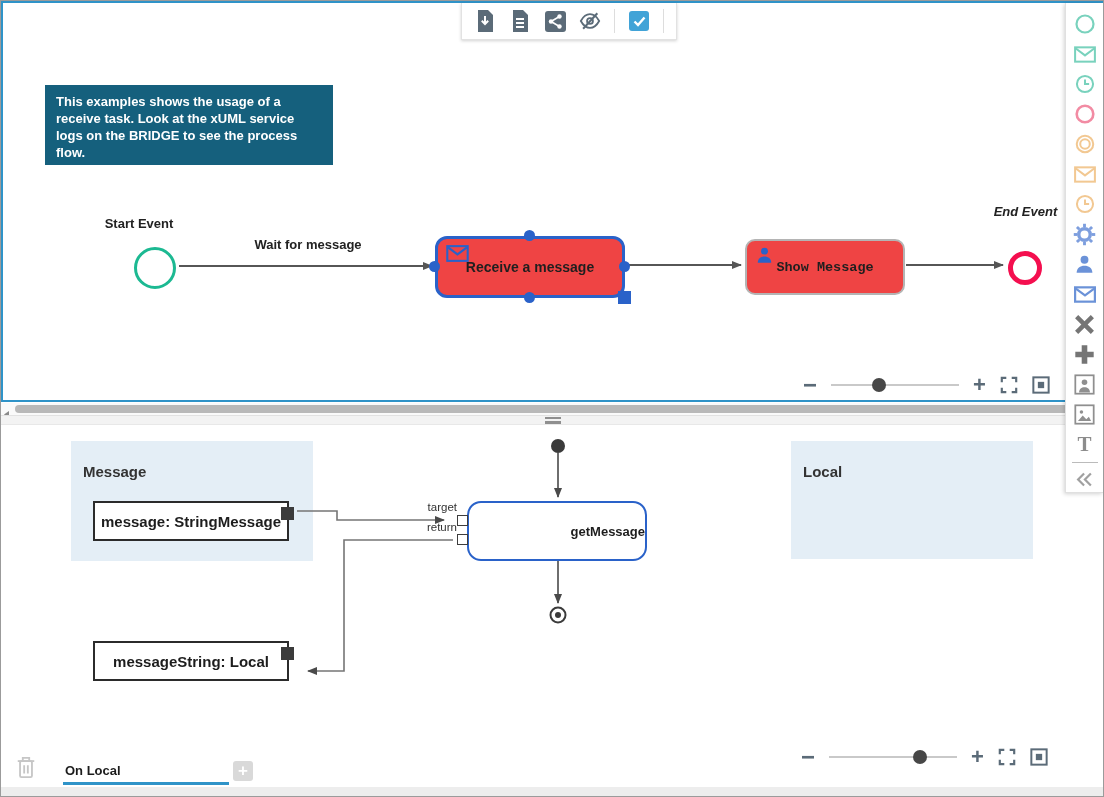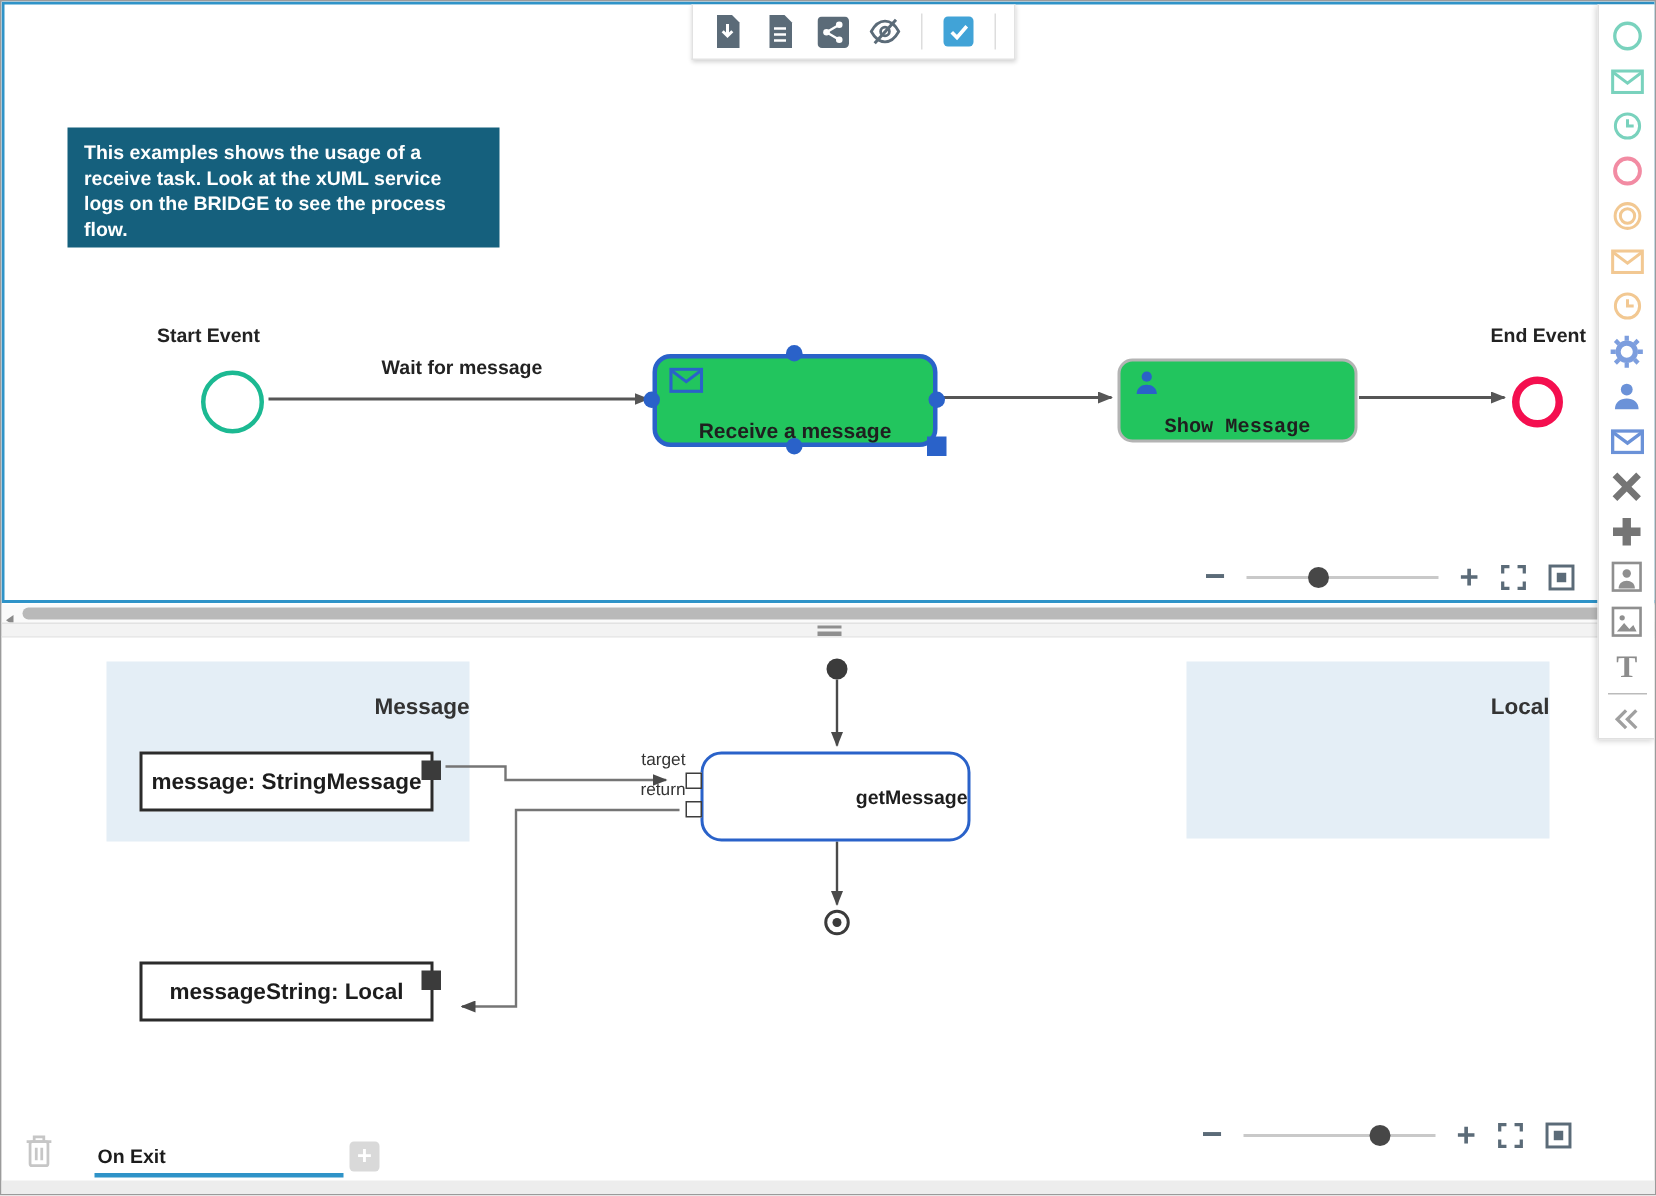--- a/index.html
+++ b/index.html
@@ -10,21 +10,21 @@
   .toolbar{position:absolute;left:458px;top:0;height:36px;background:#fff;border:1px solid #e2e2e2;border-top:none;box-shadow:0 1px 3px rgba(0,0,0,.18);display:flex;align-items:center;gap:13px;padding:0 12px;z-index:6;}
   .tb-icon{width:22px;height:22px;display:flex;align-items:center;justify-content:center;cursor:pointer;}
   .tb-sep{width:1px;height:24px;background:#ddd;}
   .checkbox{width:20px;height:20px;background:#41a3d7;border-radius:3px;display:flex;align-items:center;justify-content:center;}
   .note-blue{position:absolute;left:42px;top:82px;width:288px;height:80px;background:#15607d;color:#fff;font-weight:bold;font-size:13px;line-height:1.32;padding:8px 11px;box-sizing:border-box;z-index:2;}
   .note-yellow{position:absolute;left:352px;top:82px;width:354px;height:99px;background:#fbf8cd;border:1.5px solid #4a4a42;color:#1c1c1c;font-size:13.5px;line-height:1.33;padding:5px 9px;box-sizing:border-box;z-index:2;}
   .diagram-label{position:absolute;font-weight:bold;font-size:13px;color:#222;text-align:center;z-index:2;}
   .event-circle{position:absolute;border-radius:50%;background:#fff;box-sizing:border-box;z-index:2;}
   .start-circle{left:131px;top:244px;width:42px;height:42px;border:3px solid #1cb992;}
   .end-circle{left:1005px;top:248px;width:34px;height:34px;border:5px solid #f40f4f;}
-  .task-node{position:absolute;background:#22c55e;box-sizing:border-box;display:flex;align-items:flex-end;justify-content:center;z-index:2;cursor:pointer;}
+  .task-node{position:absolute;background:#ef4444;box-sizing:border-box;display:flex;align-items:center;justify-content:center;z-index:2;cursor:pointer;}
   .receive-node{left:432px;top:233px;width:190px;height:62px;border:3px solid #2a62c9;border-radius:12px;}
   .show-node{left:742px;top:236px;width:160px;height:56px;border:2px solid #b4b4b4;border-radius:10px;font-family:Liberation Mono, monospace;}
   .node-label{font-weight:bold;font-size:14px;color:#1f1f1f;}
   .node-icon{position:absolute;left:8px;top:6px;}
   .handle-dot{position:absolute;width:11px;height:11px;border-radius:50%;background:#2a62c9;z-index:3;}
   .handle-sq{position:absolute;width:13px;height:13px;background:#2a62c9;z-index:3;}
   
   .zoombar{position:absolute;display:flex;align-items:center;gap:14px;z-index:2;height:28px;}
   .zoom-glyph{font-size:24px;font-weight:bold;color:#5b6b78;line-height:1;cursor:pointer;}
   .zoom-track{position:relative;width:128px;height:2px;background:#c9c9c9;cursor:pointer;}
@@ -34,21 +34,21 @@
   .hscroll{position:absolute;left:0;top:402px;width:1104px;height:12px;background:#fafafa;z-index:2;}
   .hscroll-thumb{position:absolute;left:14px;top:2px;width:1086px;height:8px;border-radius:4px;background:#b9b9b9;cursor:pointer;}
   .hscroll-arrow{position:absolute;left:2px;top:2px;}
   .splitter{position:absolute;left:0;top:414px;width:1104px;height:10px;background:#f3f3f3;border-top:1px solid #e2e2e2;border-bottom:1px solid #e8e8e8;box-sizing:border-box;z-index:2;display:flex;align-items:center;justify-content:center;}
   .splitter-handle{display:flex;flex-direction:column;gap:2px;cursor:row-resize;}
   .splitter-bar{width:16px;height:2.5px;background:#8f8f8f;}
   
   .bottom-pane{position:absolute;left:0;top:424px;width:1104px;height:373px;background:#fff;}
   .act-svg{position:absolute;left:0;top:0;z-index:1;}
   .panel{position:absolute;background:#e4eef6;z-index:0;cursor:pointer;}
-  .panel-title{font-weight:bold;font-size:15px;color:#333;text-align:center;padding-top:22px;display:flex;align-items:center;justify-content:flex-end;gap:7px;}
+  .panel-title{font-weight:bold;font-size:15px;color:#333;text-align:center;padding-top:22px;display:flex;align-items:center;justify-content:flex-start;gap:7px;margin-left:12px;}
   .obj-box{position:absolute;width:196px;height:40px;background:#fff;border:2px solid #2b2b2b;box-sizing:border-box;display:flex;align-items:center;justify-content:center;z-index:2;cursor:pointer;}
   .obj-label{font-weight:bold;font-size:15px;color:#1d1d1d;}
   .obj-port{position:absolute;right:-7px;top:4px;width:13px;height:13px;background:#3b3b3b;}
   .action-node{position:absolute;left:466px;top:76px;width:180px;height:60px;background:#fff;border:2.5px solid #2a62c9;border-radius:14px;box-sizing:border-box;display:flex;align-items:center;justify-content:flex-end;z-index:2;cursor:pointer;}
   .pin{position:absolute;width:11px;height:11px;background:#fff;border:1.6px solid #3d3d3d;box-sizing:border-box;z-index:3;cursor:pointer;}
   .pin-label{position:absolute;width:64px;text-align:right;font-size:11.5px;color:#333;z-index:2;}
   .caret-down{width:0;height:0;border-left:5px solid transparent;border-right:5px solid transparent;border-top:6px solid #333;margin-top:3px;}
   
   .footer-strip{position:absolute;left:0;top:362px;width:1104px;height:11px;background:#ededed;}
   .trash{position:absolute;left:14px;top:330px;cursor:pointer;z-index:2;}
@@ -147,21 +147,21 @@
     <div class="task-node show-node">
       <span class="node-icon" style="top:5px;">
         <svg width="19" height="19" viewBox="0 0 24 24" fill="#2a62c9">
             <circle cx="12" cy="6.5" r="4.3"></circle>
             <path d="M3.5 21c0-5 3.8-7.8 8.5-7.8s8.5 2.8 8.5 7.8z"></path>
           </svg>
       </span>
       <span class="node-label" style="font-size:13.5px;">Show Message</span>
     </div>
 
-    <div class="diagram-label" style="left:980px;top:213px;width:85px;">End Event</div>
+    <div class="diagram-label" style="left:980px;top:201px;width:85px;font-style:italic;">End Event</div>
     <div class="event-circle end-circle"></div>
 
     <div class="zoombar" style="left:800px;top:368px;">
       <span class="zoom-glyph">−</span>
       <span class="zoom-track">
           <span class="zoom-dot" style="left:32%;"></span>
         </span>
       <span class="zoom-glyph" style="font-size:22px;">+</span>
       <span class="zb-icon">
         <svg width="18" height="18" viewBox="0 0 20 20" fill="none" stroke="#5b6b78" stroke-width="2.4">
@@ -264,21 +264,21 @@
     </div>
 
     <span class="trash">
       <svg width="22" height="25" viewBox="0 0 24 26" fill="none" stroke="#c6c6c6" stroke-width="2">
           <path d="M3 6 H21"></path>
           <path d="M8.5 6 V2.5 H15.5 V6"></path>
           <rect x="5.5" y="6" width="13" height="17.5" rx="1.5"></rect>
           <path d="M10 10.5 V19.5 M14 10.5 V19.5"></path>
         </svg>
     </span>
-    <span class="tab-label">On Exit</span>
+    <span class="tab-label">On Local</span>
     <div class="tab-underline"></div>
     <div class="tab-add">+</div>
     <div class="footer-strip"></div>
   </div>
 
   <div class="palette">
     <span class="pal-cell">
       <svg width="22" height="22" viewBox="0 0 22 22">
           <circle cx="11" cy="11" r="8.5" fill="none" stroke="#79d2bd" stroke-width="2.2"></circle>
         </svg>

